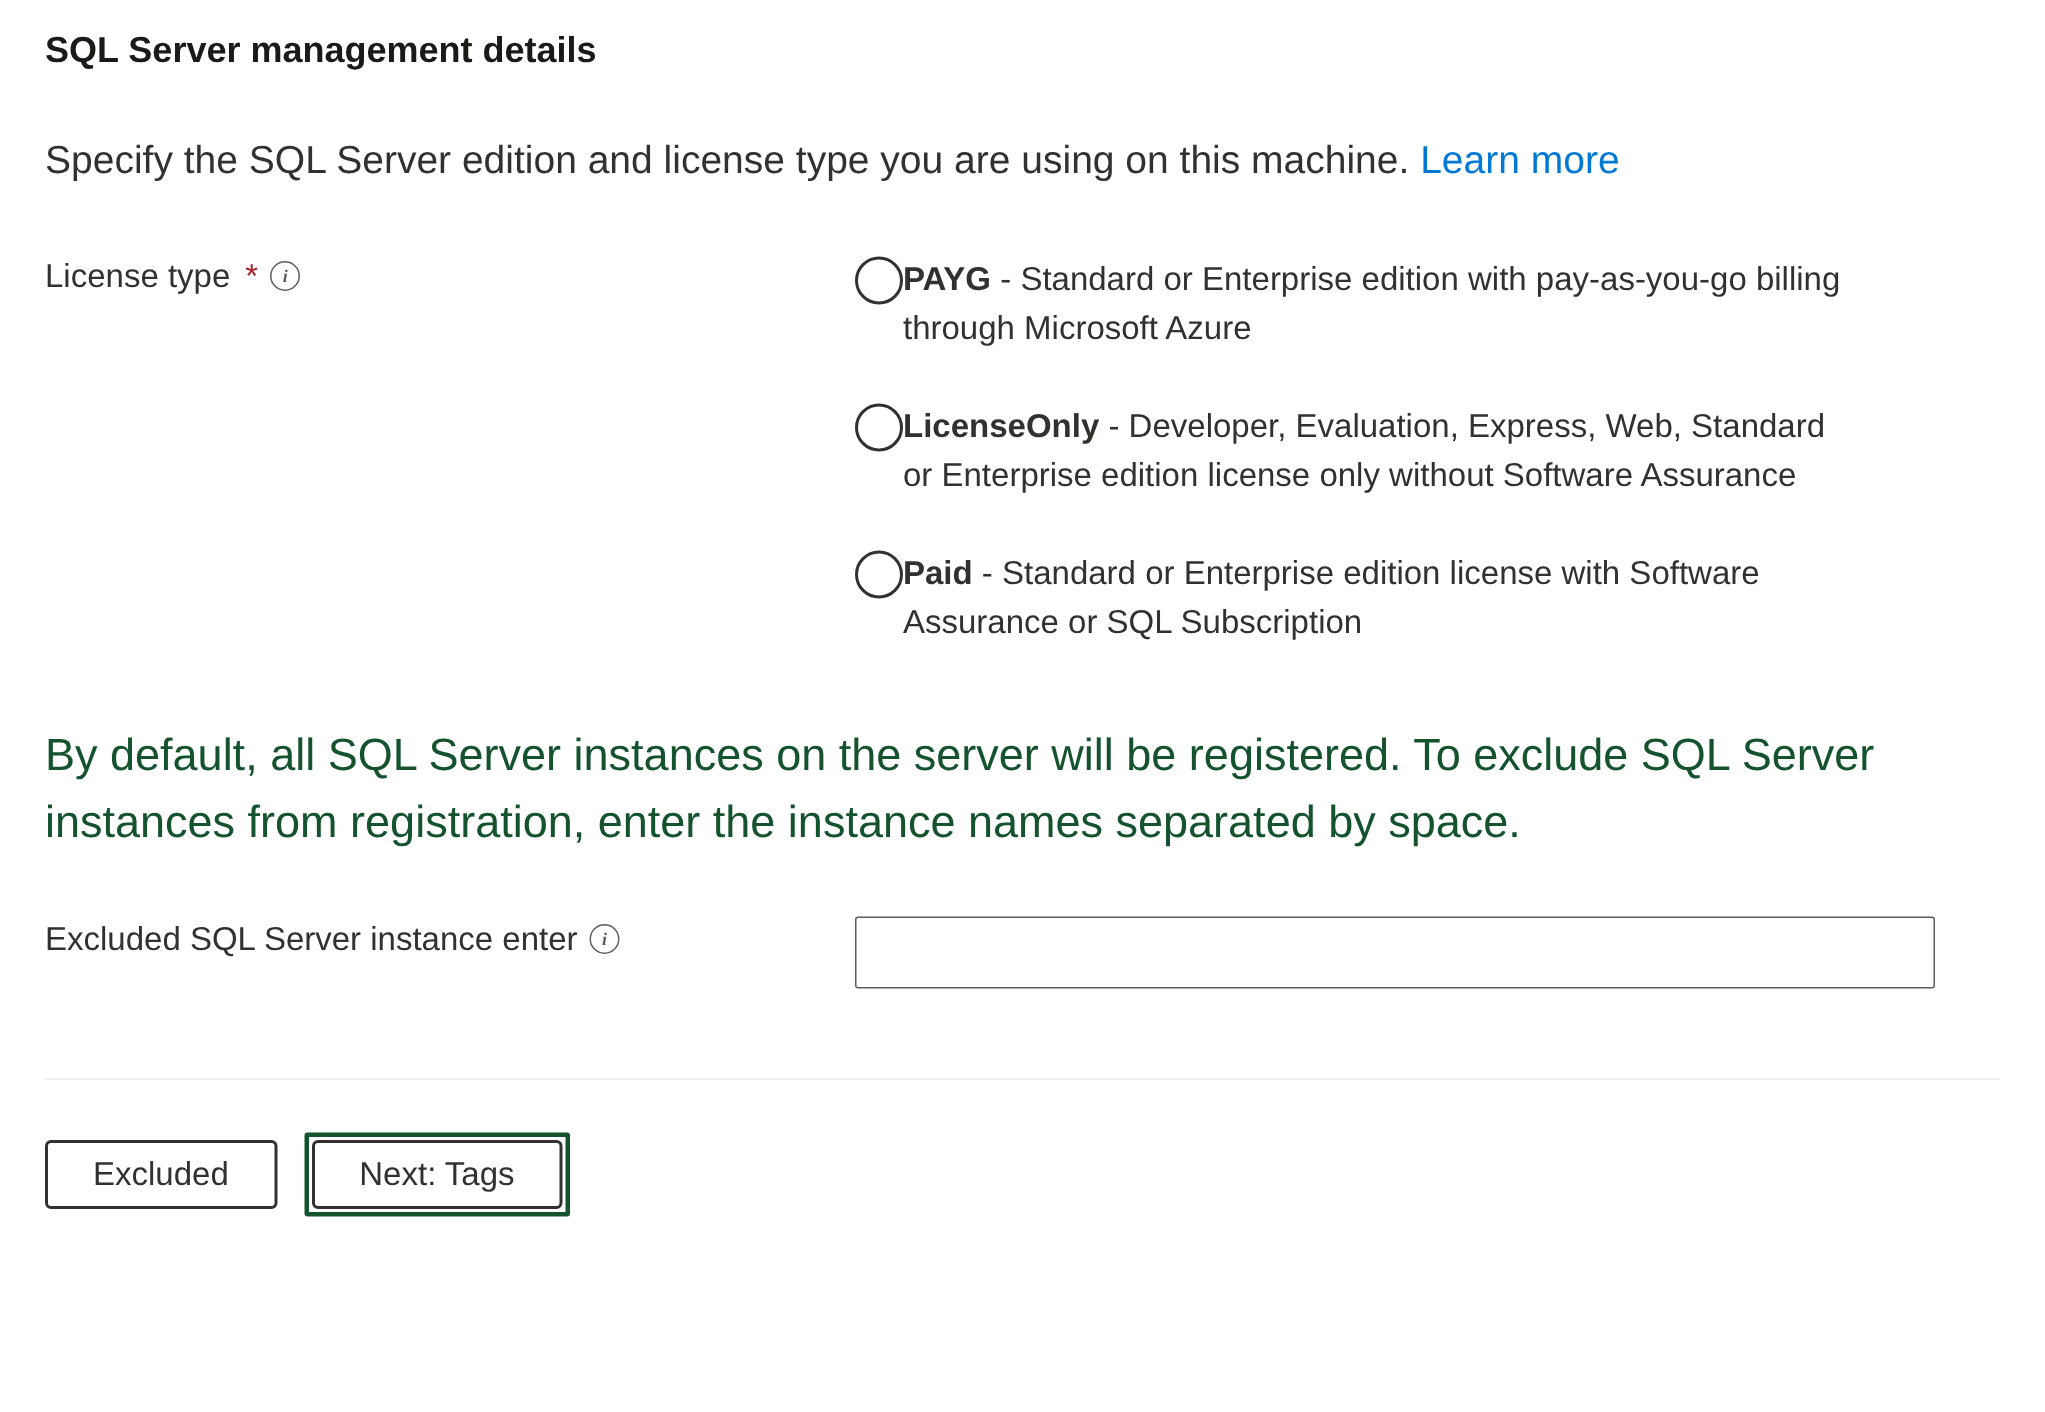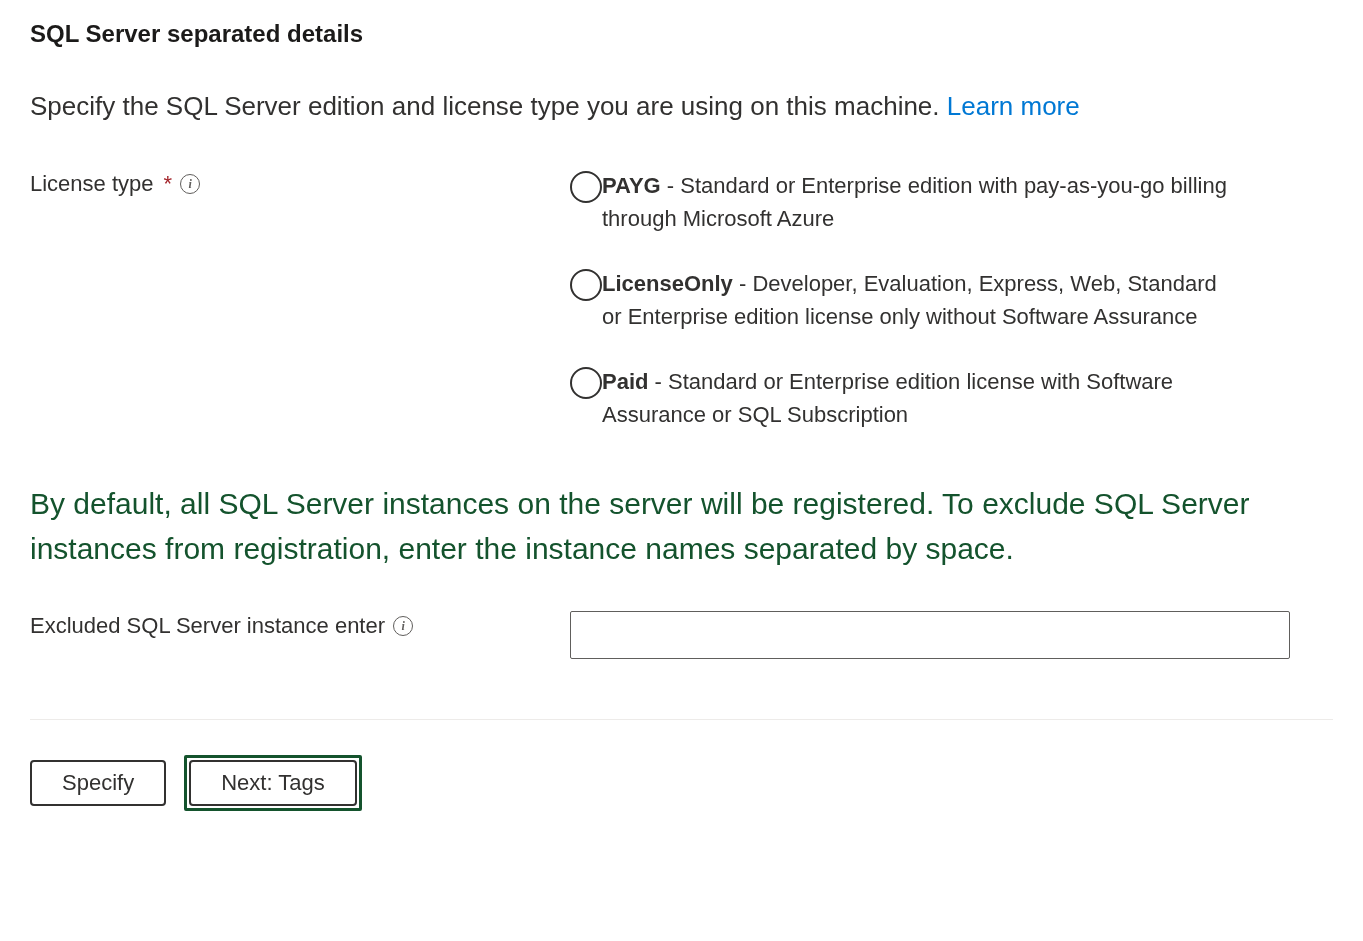--- a/index.html
+++ b/index.html
@@ -137,21 +137,21 @@
       border-radius: 2px;
       display: inline-block;
     }
     .highlight-box .btn {
       margin: 0;
     }
   </style>
 </head>
 <body>
 
-<h2 class="section-title">SQL Server separated details</h2>
+<h2 class="section-title">SQL Server management details</h2>
 
 <p class="description">
   <span>Specify the SQL Server edition and license type you are using on this machine. </span><a class="link">Learn more</a>
 </p>
 
 <div class="form-row">
   <div class="form-label">
     <span>License type</span>
     <span class="required">*</span>
     <span class="info-icon">i</span>
@@ -184,17 +184,17 @@
   <div class="form-label">
     <span>Excluded SQL Server instance enter</span>
     <span class="info-icon">i</span>
   </div>
   <input type="text" class="text-input" value="" style="">
 </div>
 
 <hr class="footer-divider">
 
 <div class="button-row">
-  <button class="btn">Specify</button>
+  <button class="btn">Excluded</button>
   <span class="highlight-box">
     <button class="btn">Next: Tags</button>
   </span>
 </div>
 
 </body></html>

